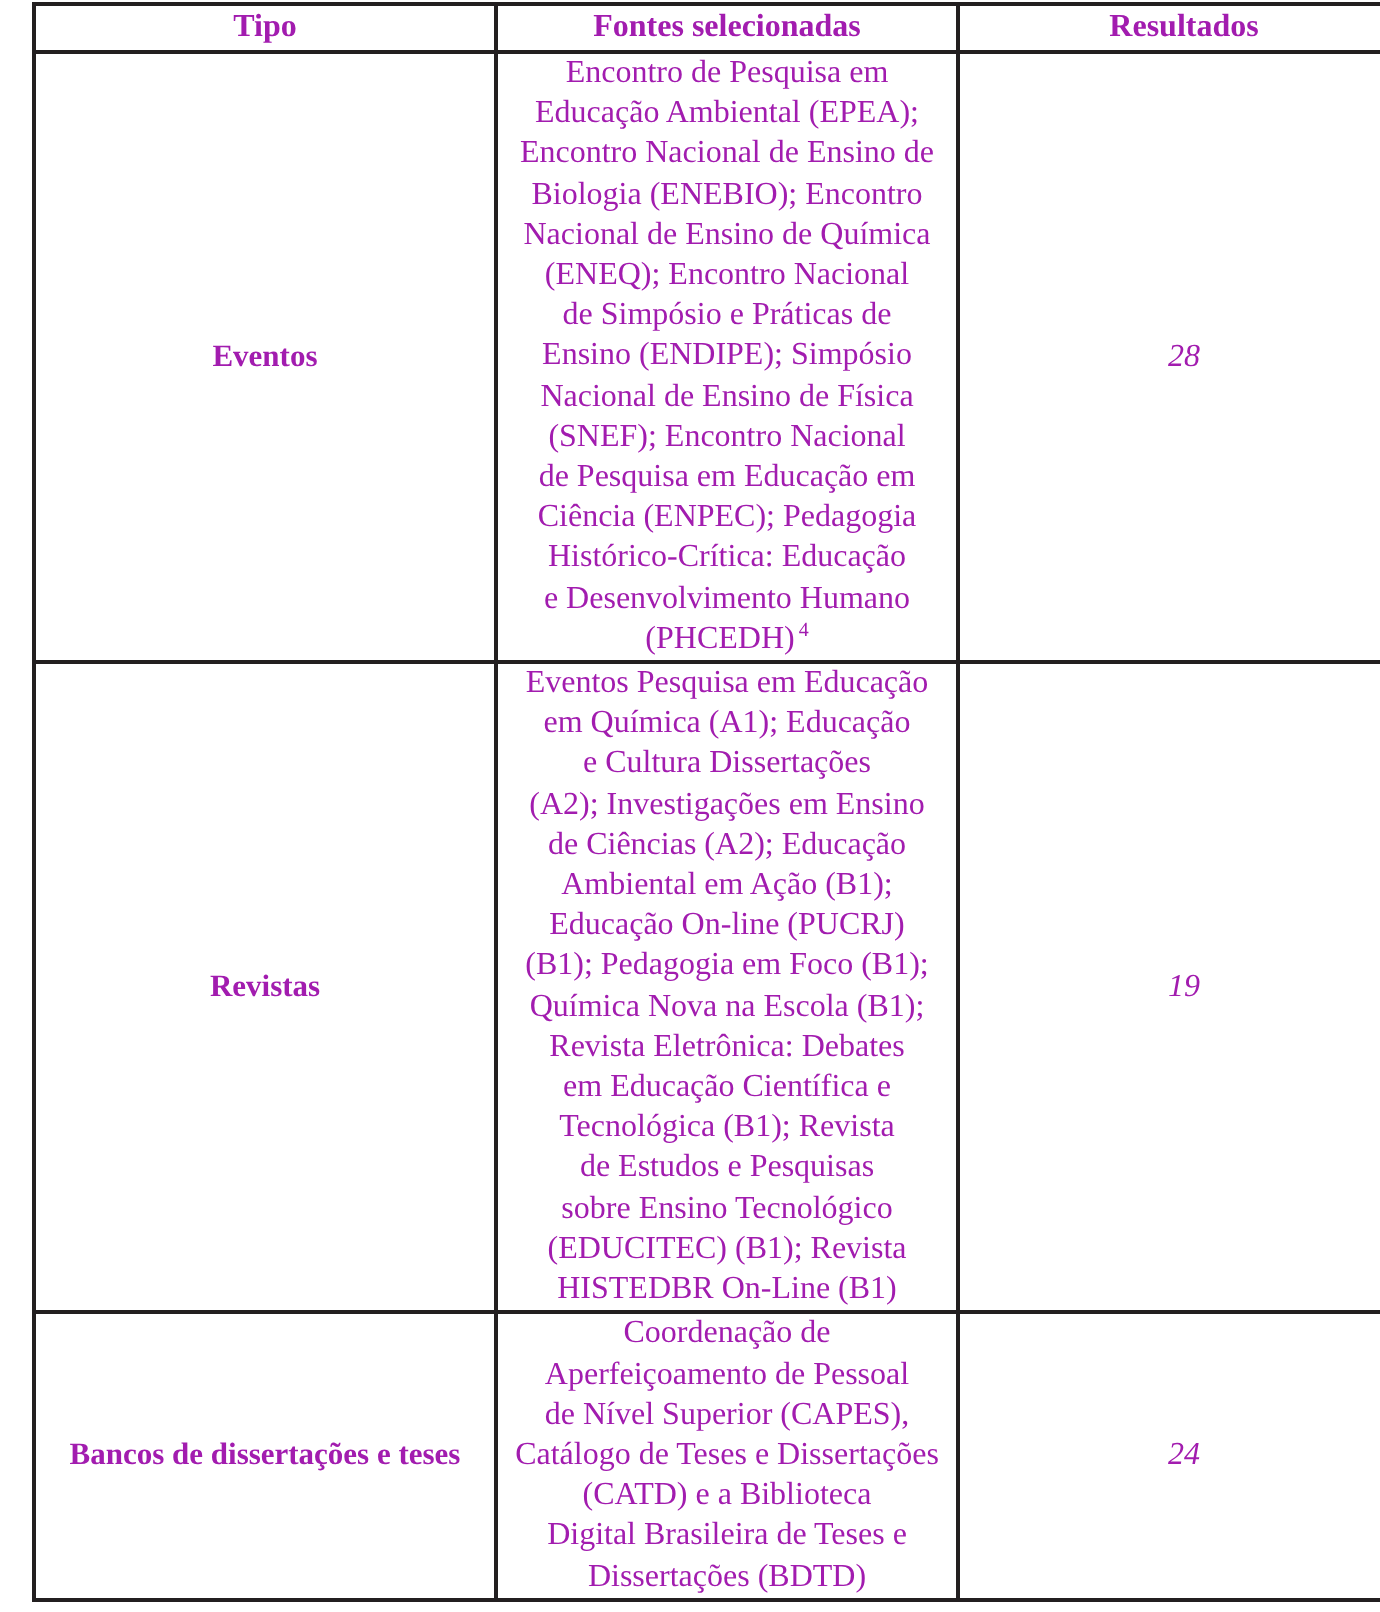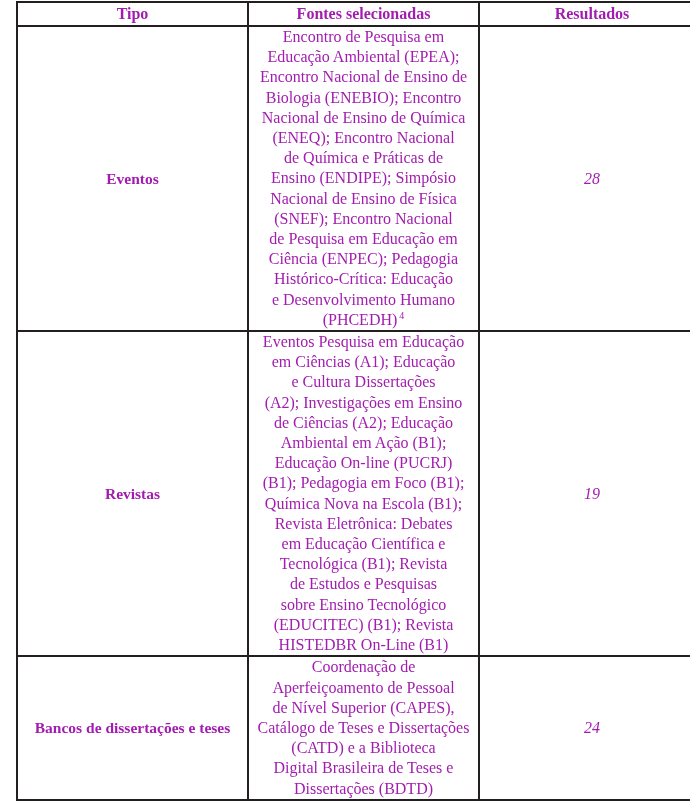--- a/index.html
+++ b/index.html
@@ -60,37 +60,37 @@
   <tbody>
     <tr class="row-eventos">
       <td class="tipo">Eventos</td>
       <td class="fontes">
         <span class="line">Encontro de Pesquisa em</span>
         <span class="line">Educação Ambiental (EPEA);</span>
         <span class="line">Encontro Nacional de Ensino de</span>
         <span class="line">Biologia (ENEBIO); Encontro</span>
         <span class="line">Nacional de Ensino de Química</span>
         <span class="line">(ENEQ); Encontro Nacional</span>
-        <span class="line">de Química e Práticas de</span>
+        <span class="line">de Simpósio e Práticas de</span>
         <span class="line">Ensino (ENDIPE); Simpósio</span>
         <span class="line">Nacional de Ensino de Física</span>
         <span class="line">(SNEF); Encontro Nacional</span>
         <span class="line">de Pesquisa em Educação em</span>
         <span class="line">Ciência (ENPEC); Pedagogia</span>
         <span class="line">Histórico-Crítica: Educação</span>
         <span class="line">e Desenvolvimento Humano</span>
         <span class="line"><span>(PHCEDH)</span><sup class="note">4</sup></span>
       </td>
       <td class="result">28</td>
     </tr>
     <tr class="row-revistas">
       <td class="tipo">Revistas</td>
       <td class="fontes">
         <span class="line">Eventos Pesquisa em Educação</span>
-        <span class="line">em Ciências (A1); Educação</span>
+        <span class="line">em Química (A1); Educação</span>
         <span class="line">e Cultura Dissertações</span>
         <span class="line">(A2); Investigações em Ensino</span>
         <span class="line">de Ciências (A2); Educação</span>
         <span class="line">Ambiental em Ação (B1);</span>
         <span class="line">Educação On-line (PUCRJ)</span>
         <span class="line">(B1); Pedagogia em Foco (B1);</span>
         <span class="line">Química Nova na Escola (B1);</span>
         <span class="line">Revista Eletrônica: Debates</span>
         <span class="line">em Educação Científica e</span>
         <span class="line">Tecnológica (B1); Revista</span>

